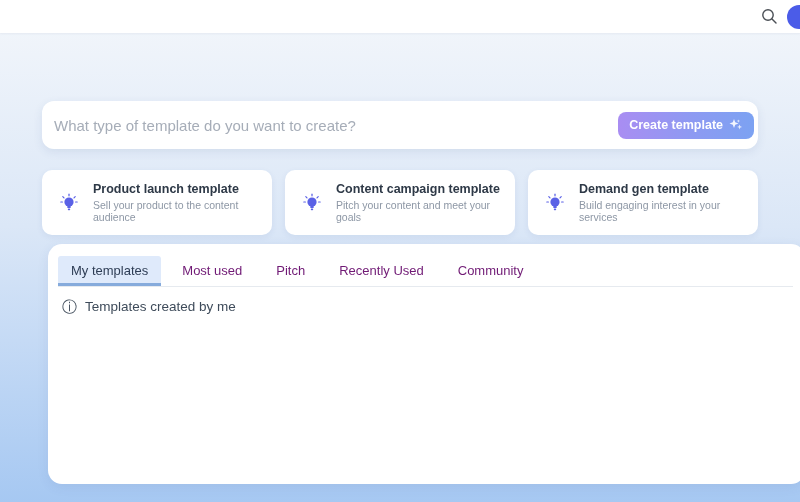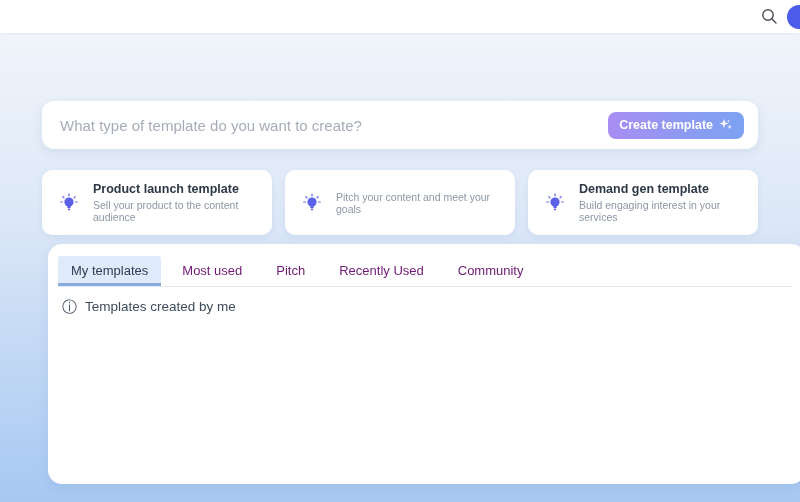--- a/index.html
+++ b/index.html
@@ -24,26 +24,26 @@
   }
   
   .prompt-bar{
     position:absolute;left:42px;top:101px;width:716px;height:48px;
     background:#ffffff;border-radius:12px;
     box-shadow:0 3px 10px rgba(50,80,140,0.10);
     display:flex;align-items:center;
   }
   .prompt-input{
     flex:1;height:100%;border:none;outline:none;background:transparent;
-    padding:0 18px;font-size:15px;color:#3c4452;
+    padding:0 12px;font-size:15px;color:#3c4452;
     font-family:"Liberation Sans",sans-serif;border-radius:6px;
   }
   .prompt-input::placeholder{color:#a6adb8;}
   .create-btn{
-    margin-right:14px;height:27px;padding:0 11px;border:none;cursor:pointer;
+    margin-right:4px;height:27px;padding:0 11px;border:none;cursor:pointer;
     border-radius:8px;display:flex;align-items:center;gap:6px;
     background:linear-gradient(90deg,#a98df2 0%,#8d9af2 55%,#7ca2f2 100%);
     color:#ffffff;font-size:12.5px;font-weight:bold;
     font-family:"Liberation Sans",sans-serif;white-space:nowrap;
   }
   
   .cards{
     position:absolute;left:42px;top:170px;width:716px;height:65px;
     display:flex;gap:13px;
   }
@@ -143,20 +143,21 @@
         <g stroke="#5a61e6" stroke-width="1.2" stroke-linecap="round">
           <line x1="11" y1="2.2" x2="11" y2="3.8"></line>
           <line x1="4.8" y1="4.6" x2="6" y2="5.8"></line>
           <line x1="17.2" y1="4.6" x2="16" y2="5.8"></line>
           <line x1="2.8" y1="10" x2="4.4" y2="10"></line>
           <line x1="19.2" y1="10" x2="17.6" y2="10"></line>
         </g>
       </svg>
     </span>
     <div class="card-text">
+      <span class="card-title">Content campaign template</span>
       <span class="card-sub">Pitch your content and meet your goals</span>
     </div>
   </div>
 
   <div class="card">
     <span>
       <svg class="icon-svg" width="22" height="22" viewBox="0 0 22 22">
         <circle cx="11" cy="10" r="4.6" fill="#5a61e6"></circle>
         <rect x="9.2" y="14" width="3.6" height="2" rx="0.8" fill="#5a61e6"></rect>
         <rect x="9.8" y="16.6" width="2.4" height="1.6" rx="0.8" fill="#5a61e6"></rect>

